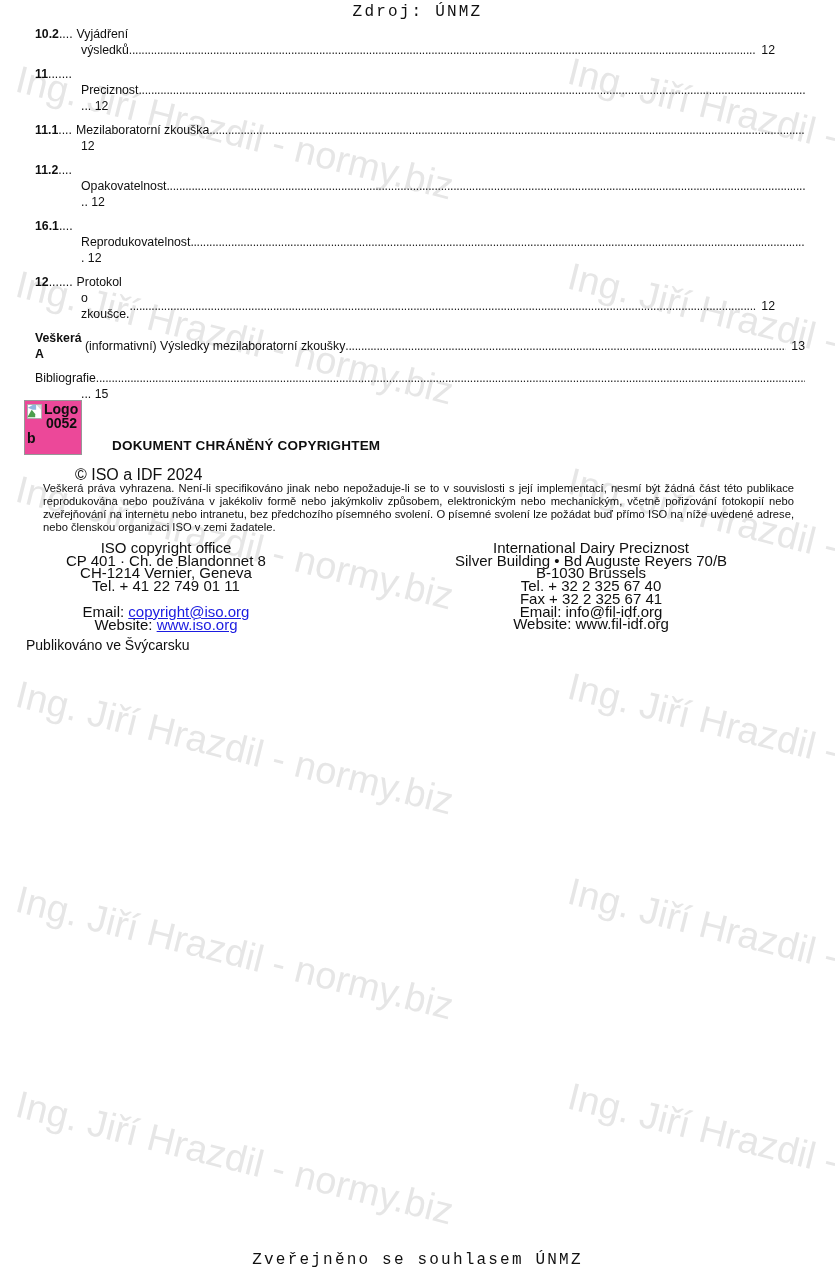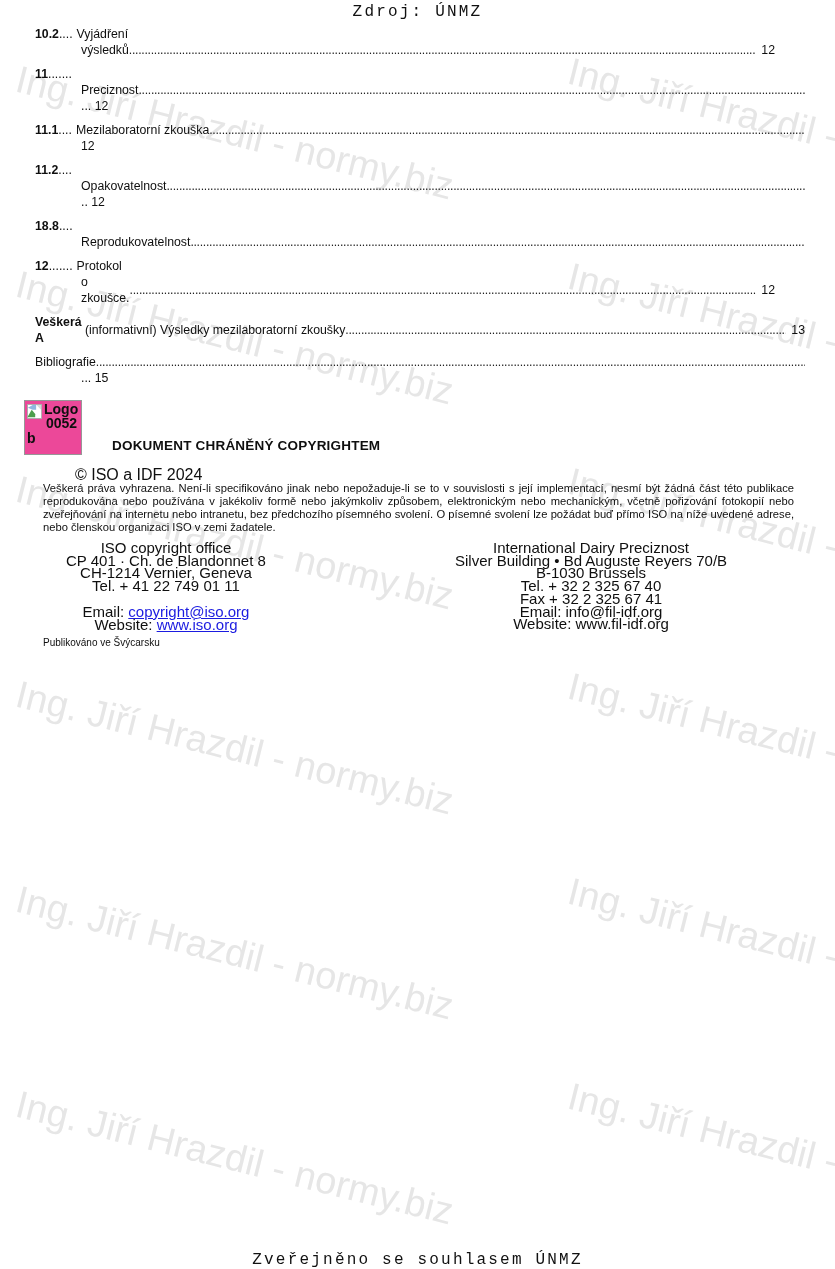--- a/index.html
+++ b/index.html
@@ -49,21 +49,21 @@
   .cr-notice{position:absolute;left:43px;top:466px;z-index:2;font-size:16px;margin-left:32px;}
   .cr-body{
     position:absolute;left:43px;top:482px;width:751px;z-index:2;
     font-size:11.2px;line-height:12.9px;text-align:justify;
   }
   .addr{position:absolute;z-index:2;font-size:15px;line-height:12.7px;text-align:center;}
   .addr-iso{left:66px;top:542px;}
   .addr-idf{left:455px;top:542px;}
   .gap{height:13px;}
   .addr a{color:#1b1be0;text-decoration:underline;}
-  .published{position:absolute;left:43px;top:637px;z-index:2;font-size:10px;}
+  .published{position:absolute;left:26px;top:637px;z-index:2;font-size:14px;}
 </style>
 </head>
 <body>
 
 <div class="wm" style="left: 22px; top: 58px; color: rgb(230, 230, 230);">Ing. Jiří Hrazdil - normy.biz</div>
 <div class="wm" style="left: 574px; top: 50px; color: rgb(230, 230, 230);">Ing. Jiří Hrazdil - normy.biz</div>
 <div class="wm" style="left: 22px; top: 263px; color: rgb(230, 230, 230);">Ing. Jiří Hrazdil - normy.biz</div>
 <div class="wm" style="left: 574px; top: 255px; color: rgb(230, 230, 230);">Ing. Jiří Hrazdil - normy.biz</div>
 <div class="wm" style="left: 22px; top: 468px; color: rgb(230, 230, 230);">Ing. Jiří Hrazdil - normy.biz</div>
 <div class="wm" style="left: 574px; top: 460px; color: rgb(230, 230, 230);">Ing. Jiří Hrazdil - normy.biz</div>
@@ -120,27 +120,28 @@
     </div>
     <div class="row cont">
       <span>Opakovatelnost</span>
         <span class="leader">................................................................................................................................................................................................................................................................................................................................................................................................................</span>
     </div>
     <div class="cont plain">.. 12</div>
   </div>
 
   <div class="entry">
     <div class="row">
-      <span class="num">18.8</span>
+      <span class="num">16.1</span>
         <span class="numdots">....</span>
     </div>
     <div class="row cont">
       <span>Reprodukovatelnost</span>
         <span class="leader">................................................................................................................................................................................................................................................................................................................................................................................................................</span>
     </div>
+    <div class="cont plain">. 12</div>
   </div>
 
   <div class="entry">
     <div class="row">
       <span class="num">12</span>
         <span class="numdots">.......</span>
         <span class="ttl">Protokol</span>
     </div>
     <div class="row cont endearly">
       <span>o zkoušce.</span>

